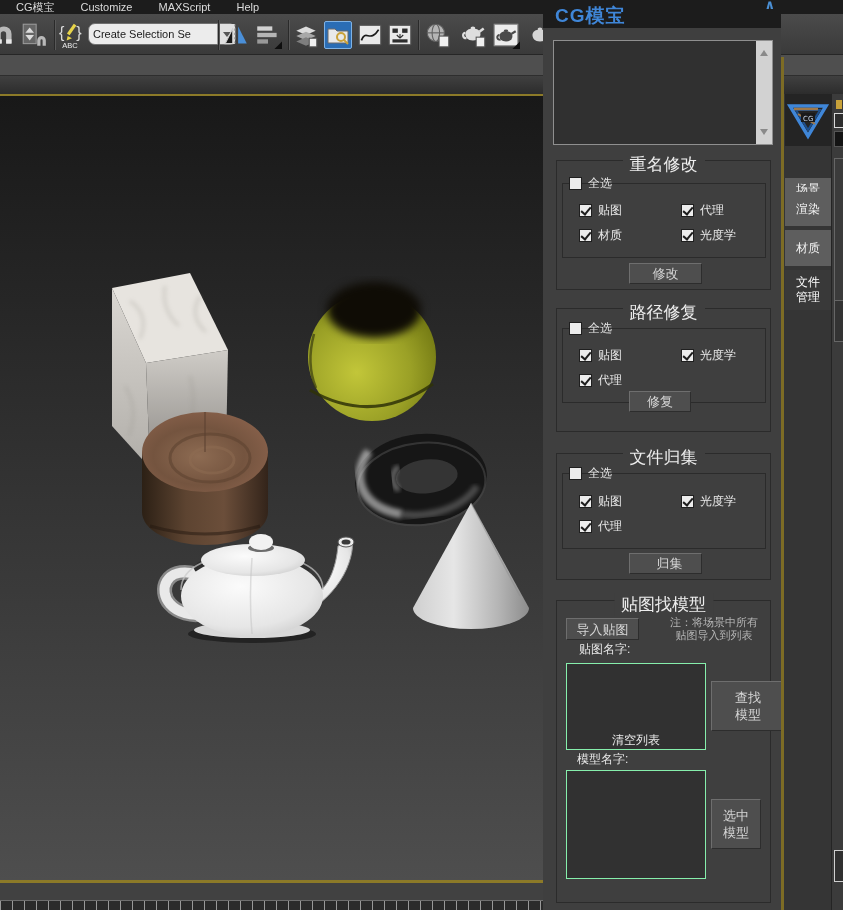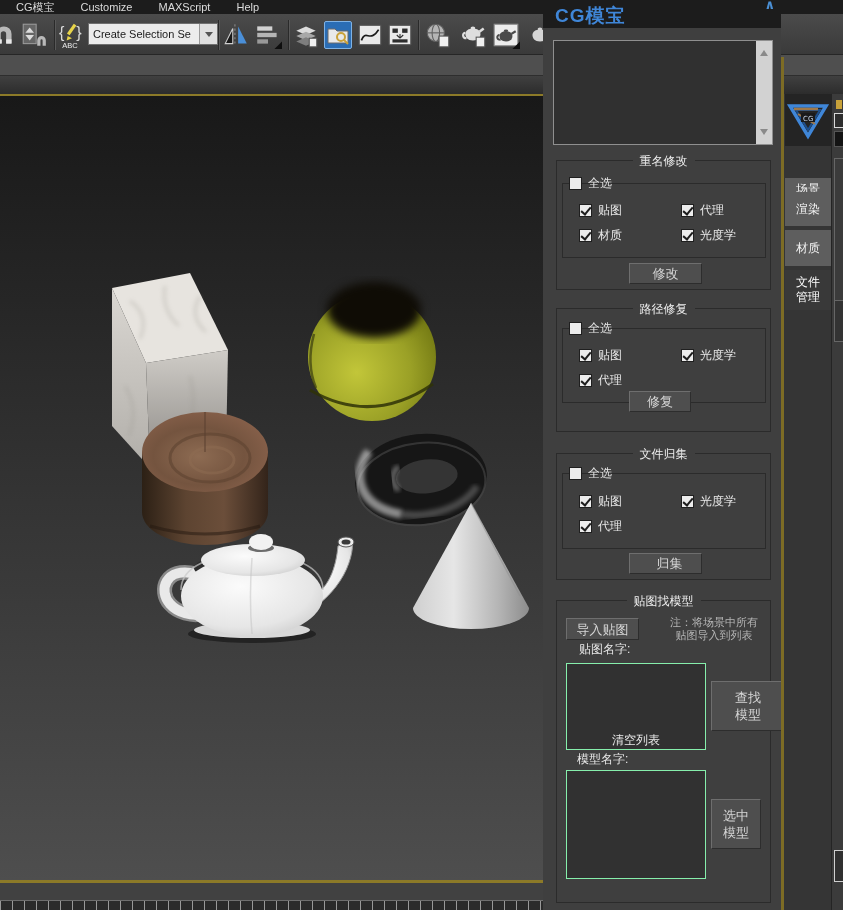--- a/index.html
+++ b/index.html
@@ -34,21 +34,21 @@
   #phead{left:0;top:0;width:238px;height:28px;background:#1c1c1c;}
   #plogo{left:12px;top:3px;font-size:19px;font-weight:bold;letter-spacing:1px;color:#3f86d8;}
   #pcollapse{right:6px;top:-3px;color:#4a8fd4;font-size:13px;font-weight:bold;cursor:pointer;}
   #toplist{left:10px;top:40px;width:220px;height:105px;background:#303030;border:1px solid #8f8f8f;box-sizing:border-box;}
   #topscroll{position:absolute;right:0;top:0;width:16px;height:100%;background:#d2d2d2;}
   .chev{position:absolute;left:4px;width:0;height:0;border:4px solid transparent;}
   .chev.up{top:5px;border-bottom:6px solid #8a8a8a;}
   .chev.down{bottom:5px;border-top:6px solid #8a8a8a;}
   .group{position:absolute;border:1px solid #2b2b2b;box-sizing:border-box;}
   .gtitle{position:absolute;top:-8px;left:50%;transform:translateX(-50%);background:#3f3f3f;
-          padding:0 7px;color:#ededed;font-size:12px;white-space:nowrap;}
+          padding:0 7px;color:#ededed;font-size:17px;white-space:nowrap;}
   .cb{position:absolute;width:13px;height:13px;background:#ececec;border:1px solid #1f1f1f;box-sizing:border-box;}
   .cb.checked::after{content:"";position:absolute;left:3px;top:0px;width:4px;height:8px;
           border-right:2px solid #1d1d1d;border-bottom:2px solid #1d1d1d;transform:rotate(40deg);}
   .clabel{position:absolute;color:#e8e8e8;font-size:12px;line-height:14px;white-space:nowrap;}
   .pbtn{position:absolute;background:#4e4e4e;border:1px solid;border-color:#6e6e6e #2d2d2d #2d2d2d #6e6e6e;
         color:#d6d6d6;font-size:13px;display:flex;align-items:center;justify-content:center;
         text-align:center;box-sizing:border-box;cursor:pointer;line-height:17px;}
   .plist{position:absolute;background:#313131;border:1px solid #86efac;box-sizing:border-box;}
   .note{position:absolute;color:#b5b5b5;font-size:11px;line-height:13px;text-align:center;}
   
@@ -93,21 +93,21 @@
     <div class="tsep" style="left:54px"></div>
     <div class="tbtn" style="left:58px">
       <svg viewBox="0 0 26 26">
           <text x="1" y="16" font-size="15" fill="#d9d9d9">{</text>
           <text x="17" y="16" font-size="15" fill="#d9d9d9">}</text>
           <rect x="11" y="2" width="3" height="11" transform="rotate(35 12 8)" fill="#e8d44a"></rect>
           <path d="M9 14 l4 2 -5 2 z" fill="#e8d44a"></path>
           <text x="4" y="25" font-size="7" fill="#ececec">ABC</text>
         </svg>
     </div>
-    <div id="selset" class="abs" style="left:88px;width:130px;">
+    <div id="selset" class="abs" style="left:88px;width:148px;border-radius:7px;">
       <span class="txt">Create Selection Se</span>
       <span class="arrowbox">
           <i></i>
         </span>
     </div>
     <div class="tsep" style="left:218px"></div>
     <div class="tbtn" style="left:222px">
       <svg viewBox="0 0 26 26">
           <path d="M12 3 v20" stroke="#8a8a8a" stroke-dasharray="2 2"></path>
           <path d="M10 7 L3 21 L10 21 Z" fill="#191919" stroke="#cfcfcf"></path>

